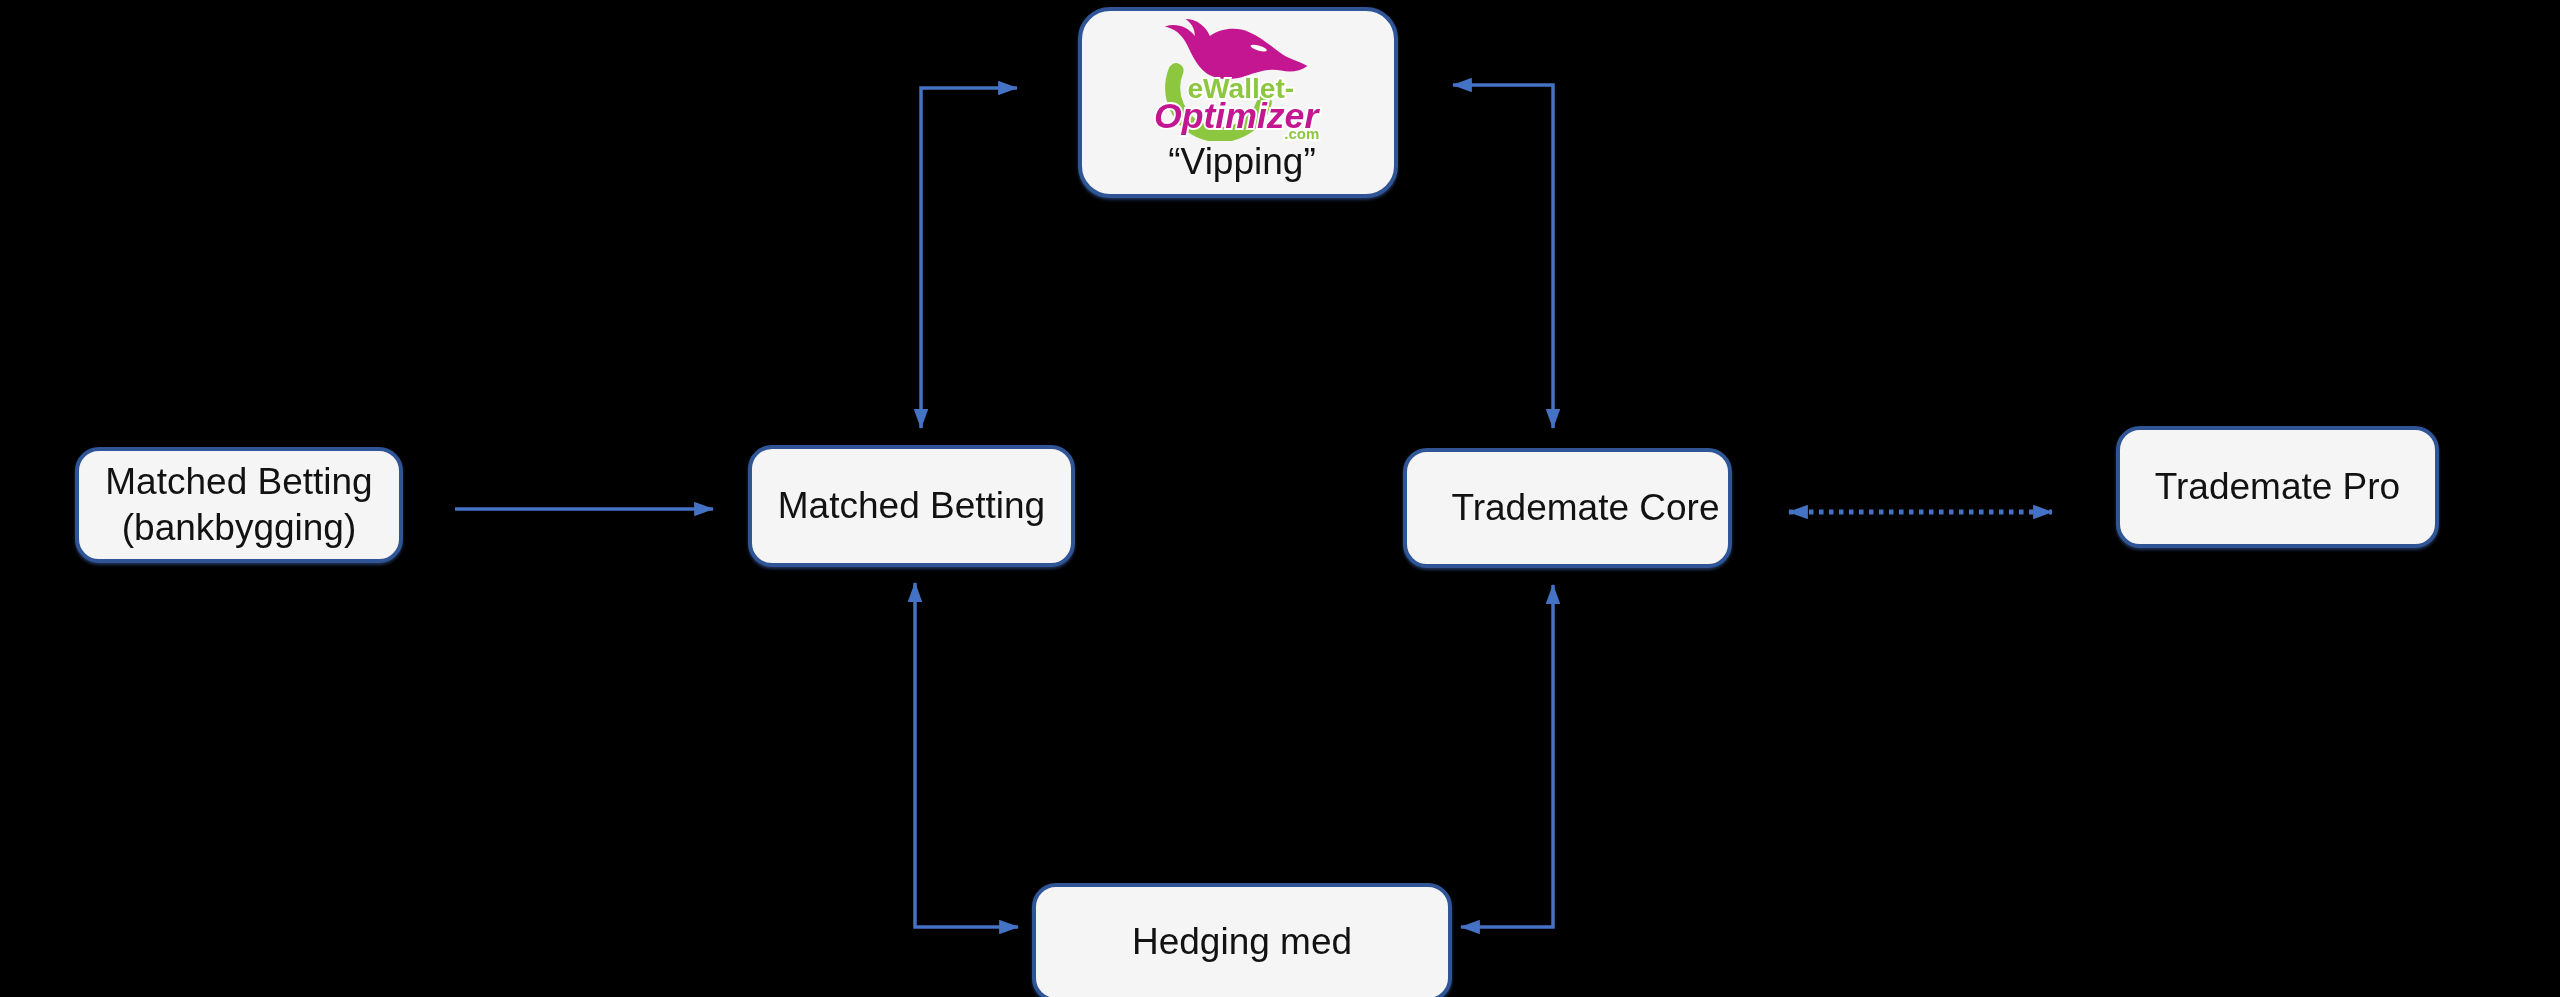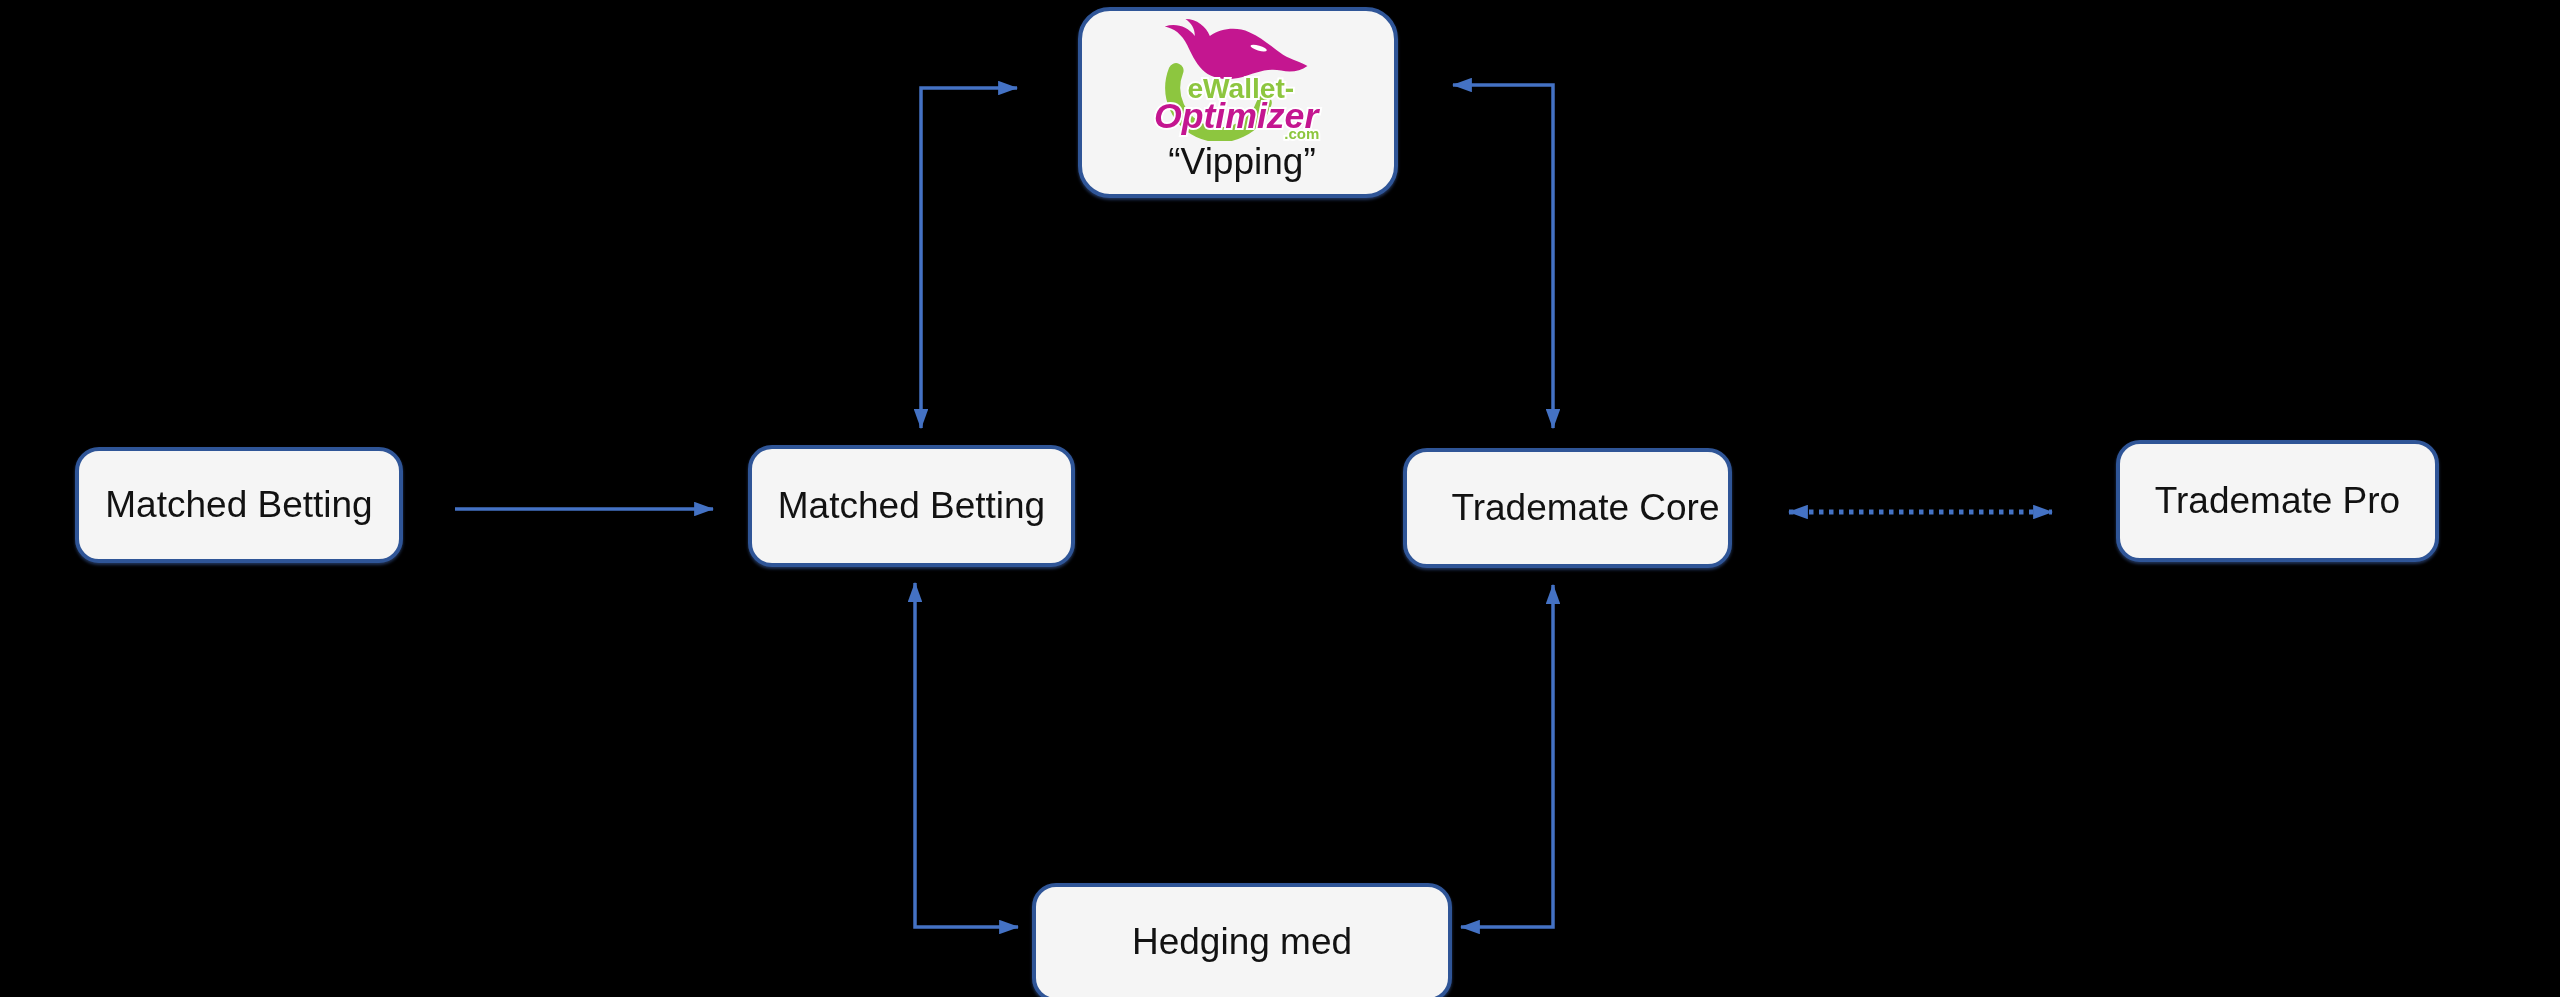--- a/index.html
+++ b/index.html
@@ -62,31 +62,32 @@
       <ellipse cx="152" cy="31" rx="9" ry="2.6" fill="#ffffff" transform="rotate(16 152 31)"></ellipse>
       <text x="133" y="84" text-anchor="middle" font-size="30" class="t-green">eWallet-</text>
       <text x="128" y="116" text-anchor="middle" font-size="38" class="t-magenta">Optimizer</text>
       <text x="198" y="128" text-anchor="middle" font-size="16" class="t-green">.com</text>
     </svg>
     <div class="label">“Vipping”</div>
   </div>
 
   <div class="node" style="left:75px;top:447px;width:328px;height:116px;">
     <span class="label">Matched Betting</span>
+    <span class="label">(bankbygging)</span>
   </div>
 
   <div class="node" style="left:748px;top:445px;width:327px;height:122px;">
     <span class="label">Matched Betting</span>
   </div>
 
   <div class="node" style="left:1403px;top:448px;width:329px;height:120px;padding-left:36px;">
     <span class="label">Trademate Core</span>
   </div>
 
-  <div class="node" style="left:2116px;top:440px;width:323px;height:122px;">
+  <div class="node" style="left:2116px;top:426px;width:323px;height:122px;">
     <span class="label">Trademate Pro</span>
   </div>
 
   <div class="node" style="left:1032px;top:883px;width:420px;height:119px;">
     <span class="label">Hedging med</span>
   </div>
 
 </div>
 
 </body></html>

